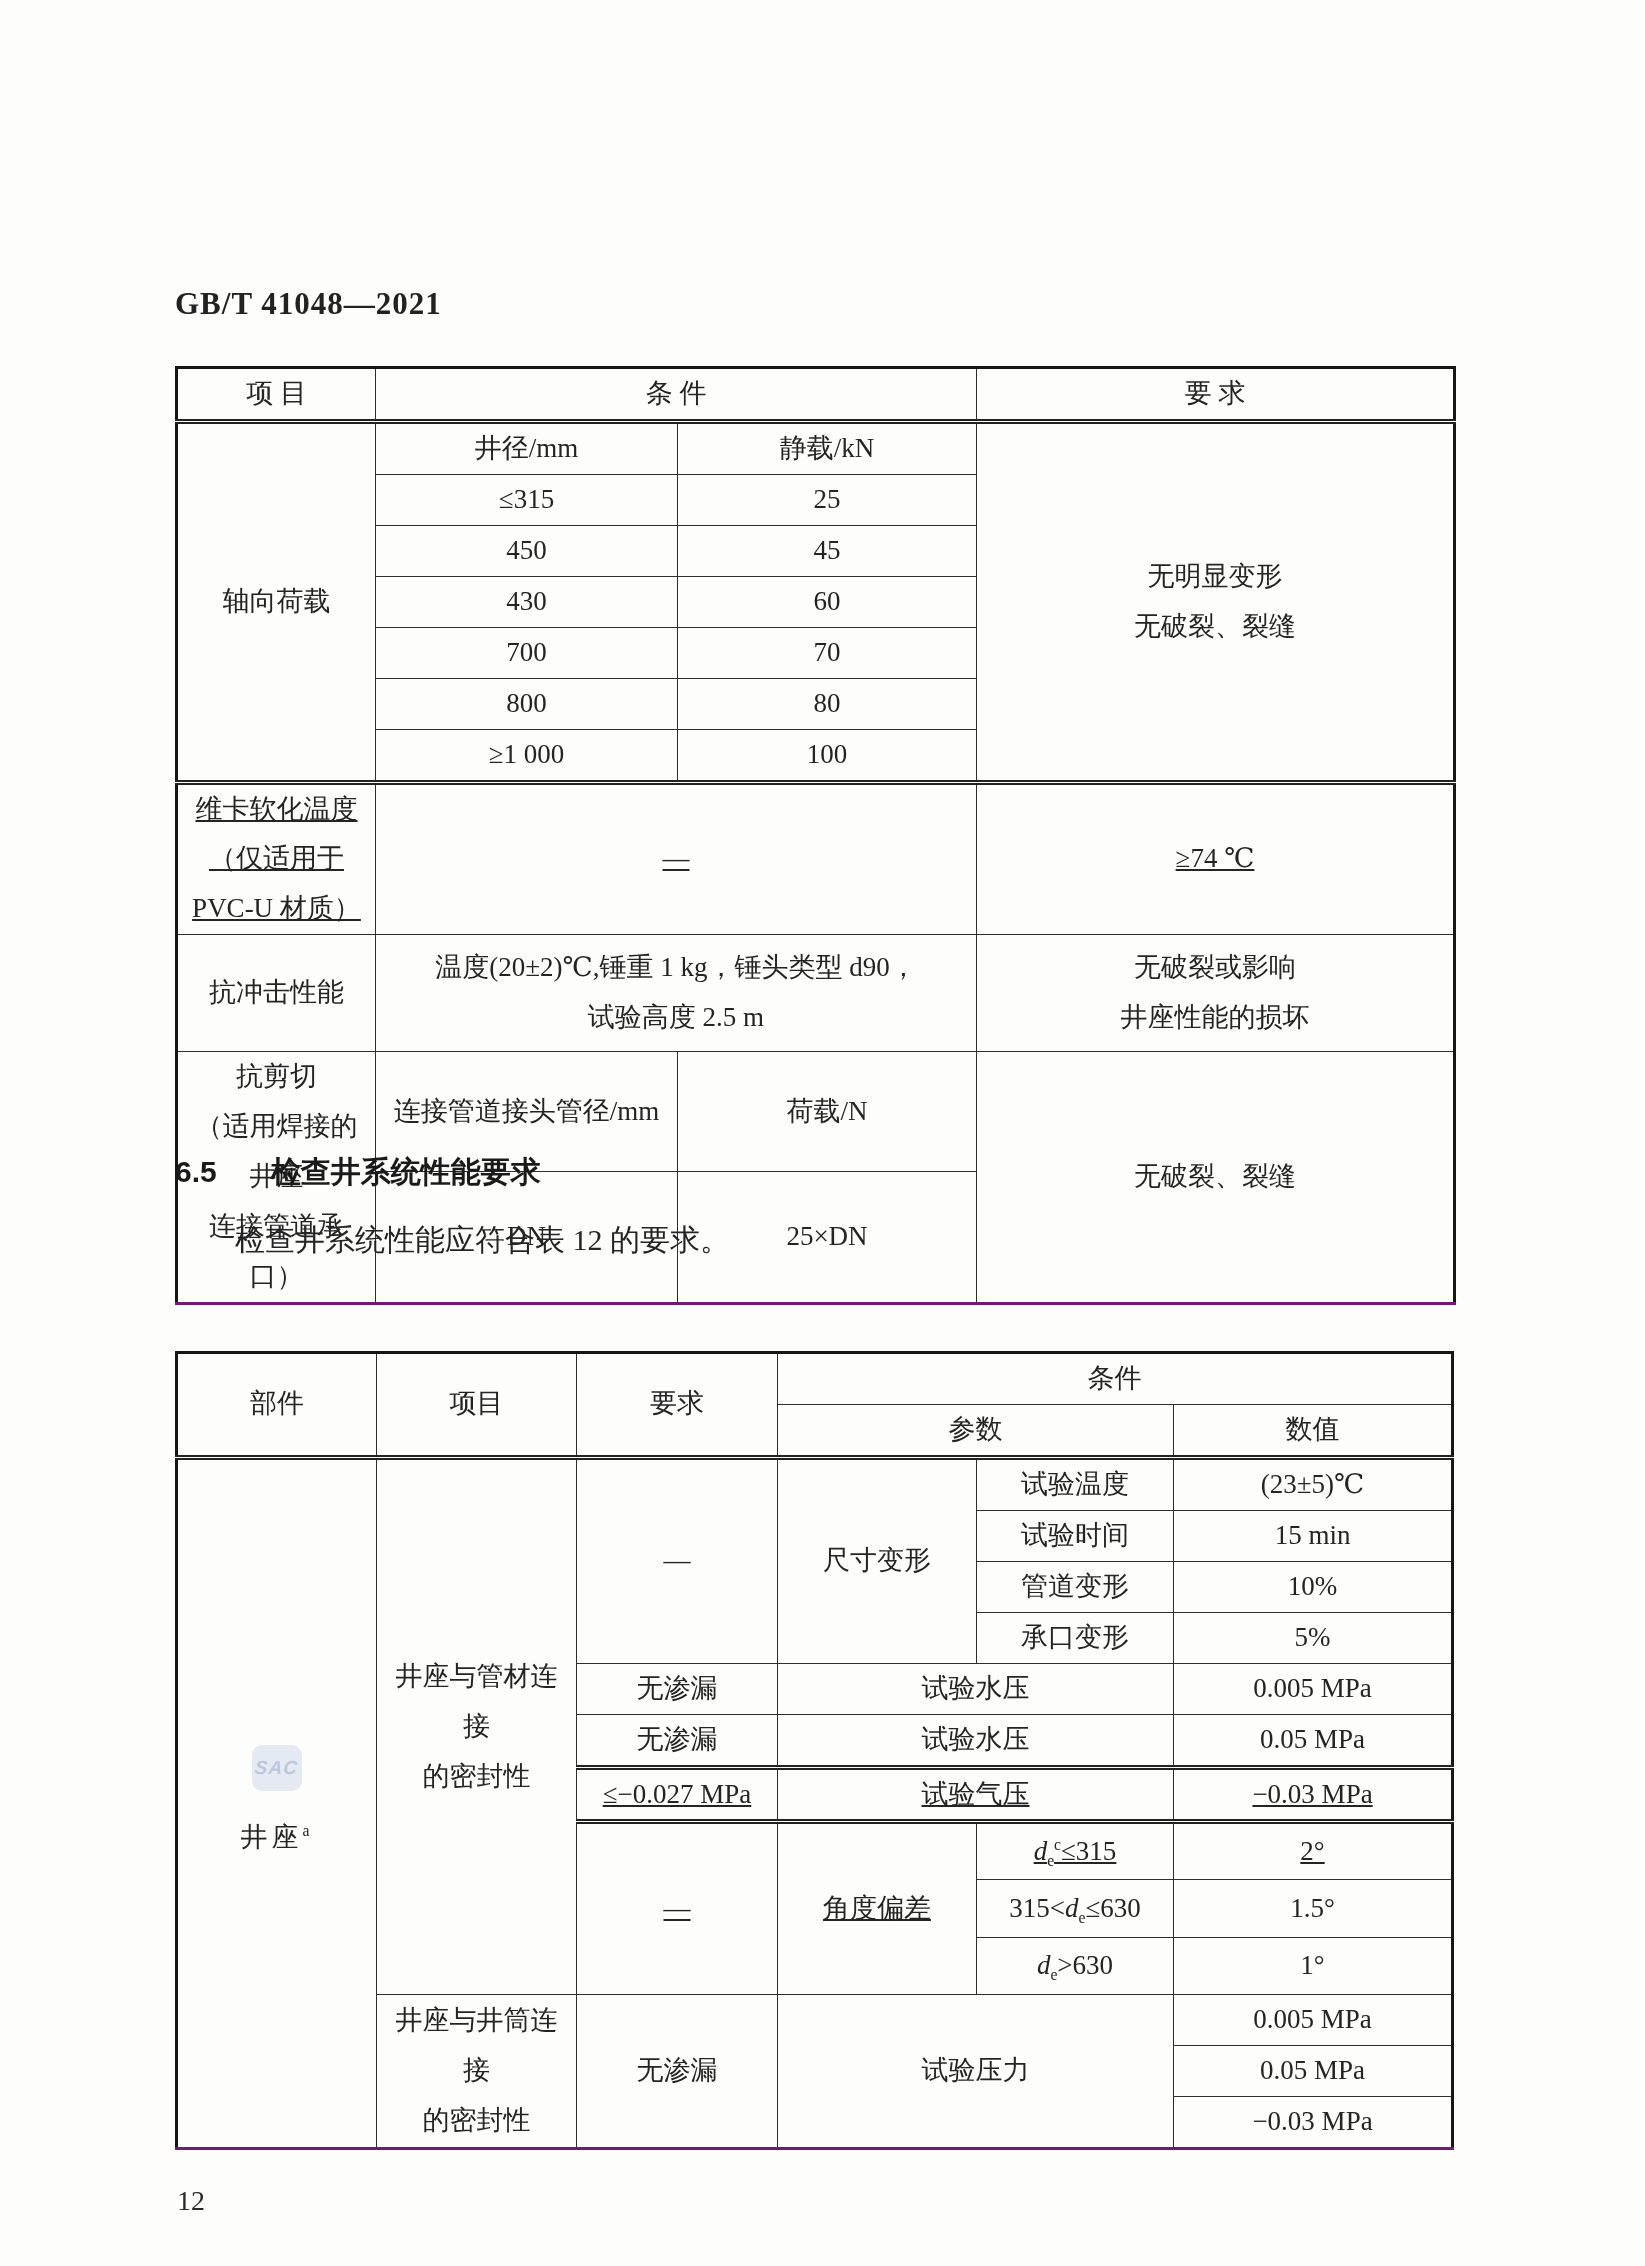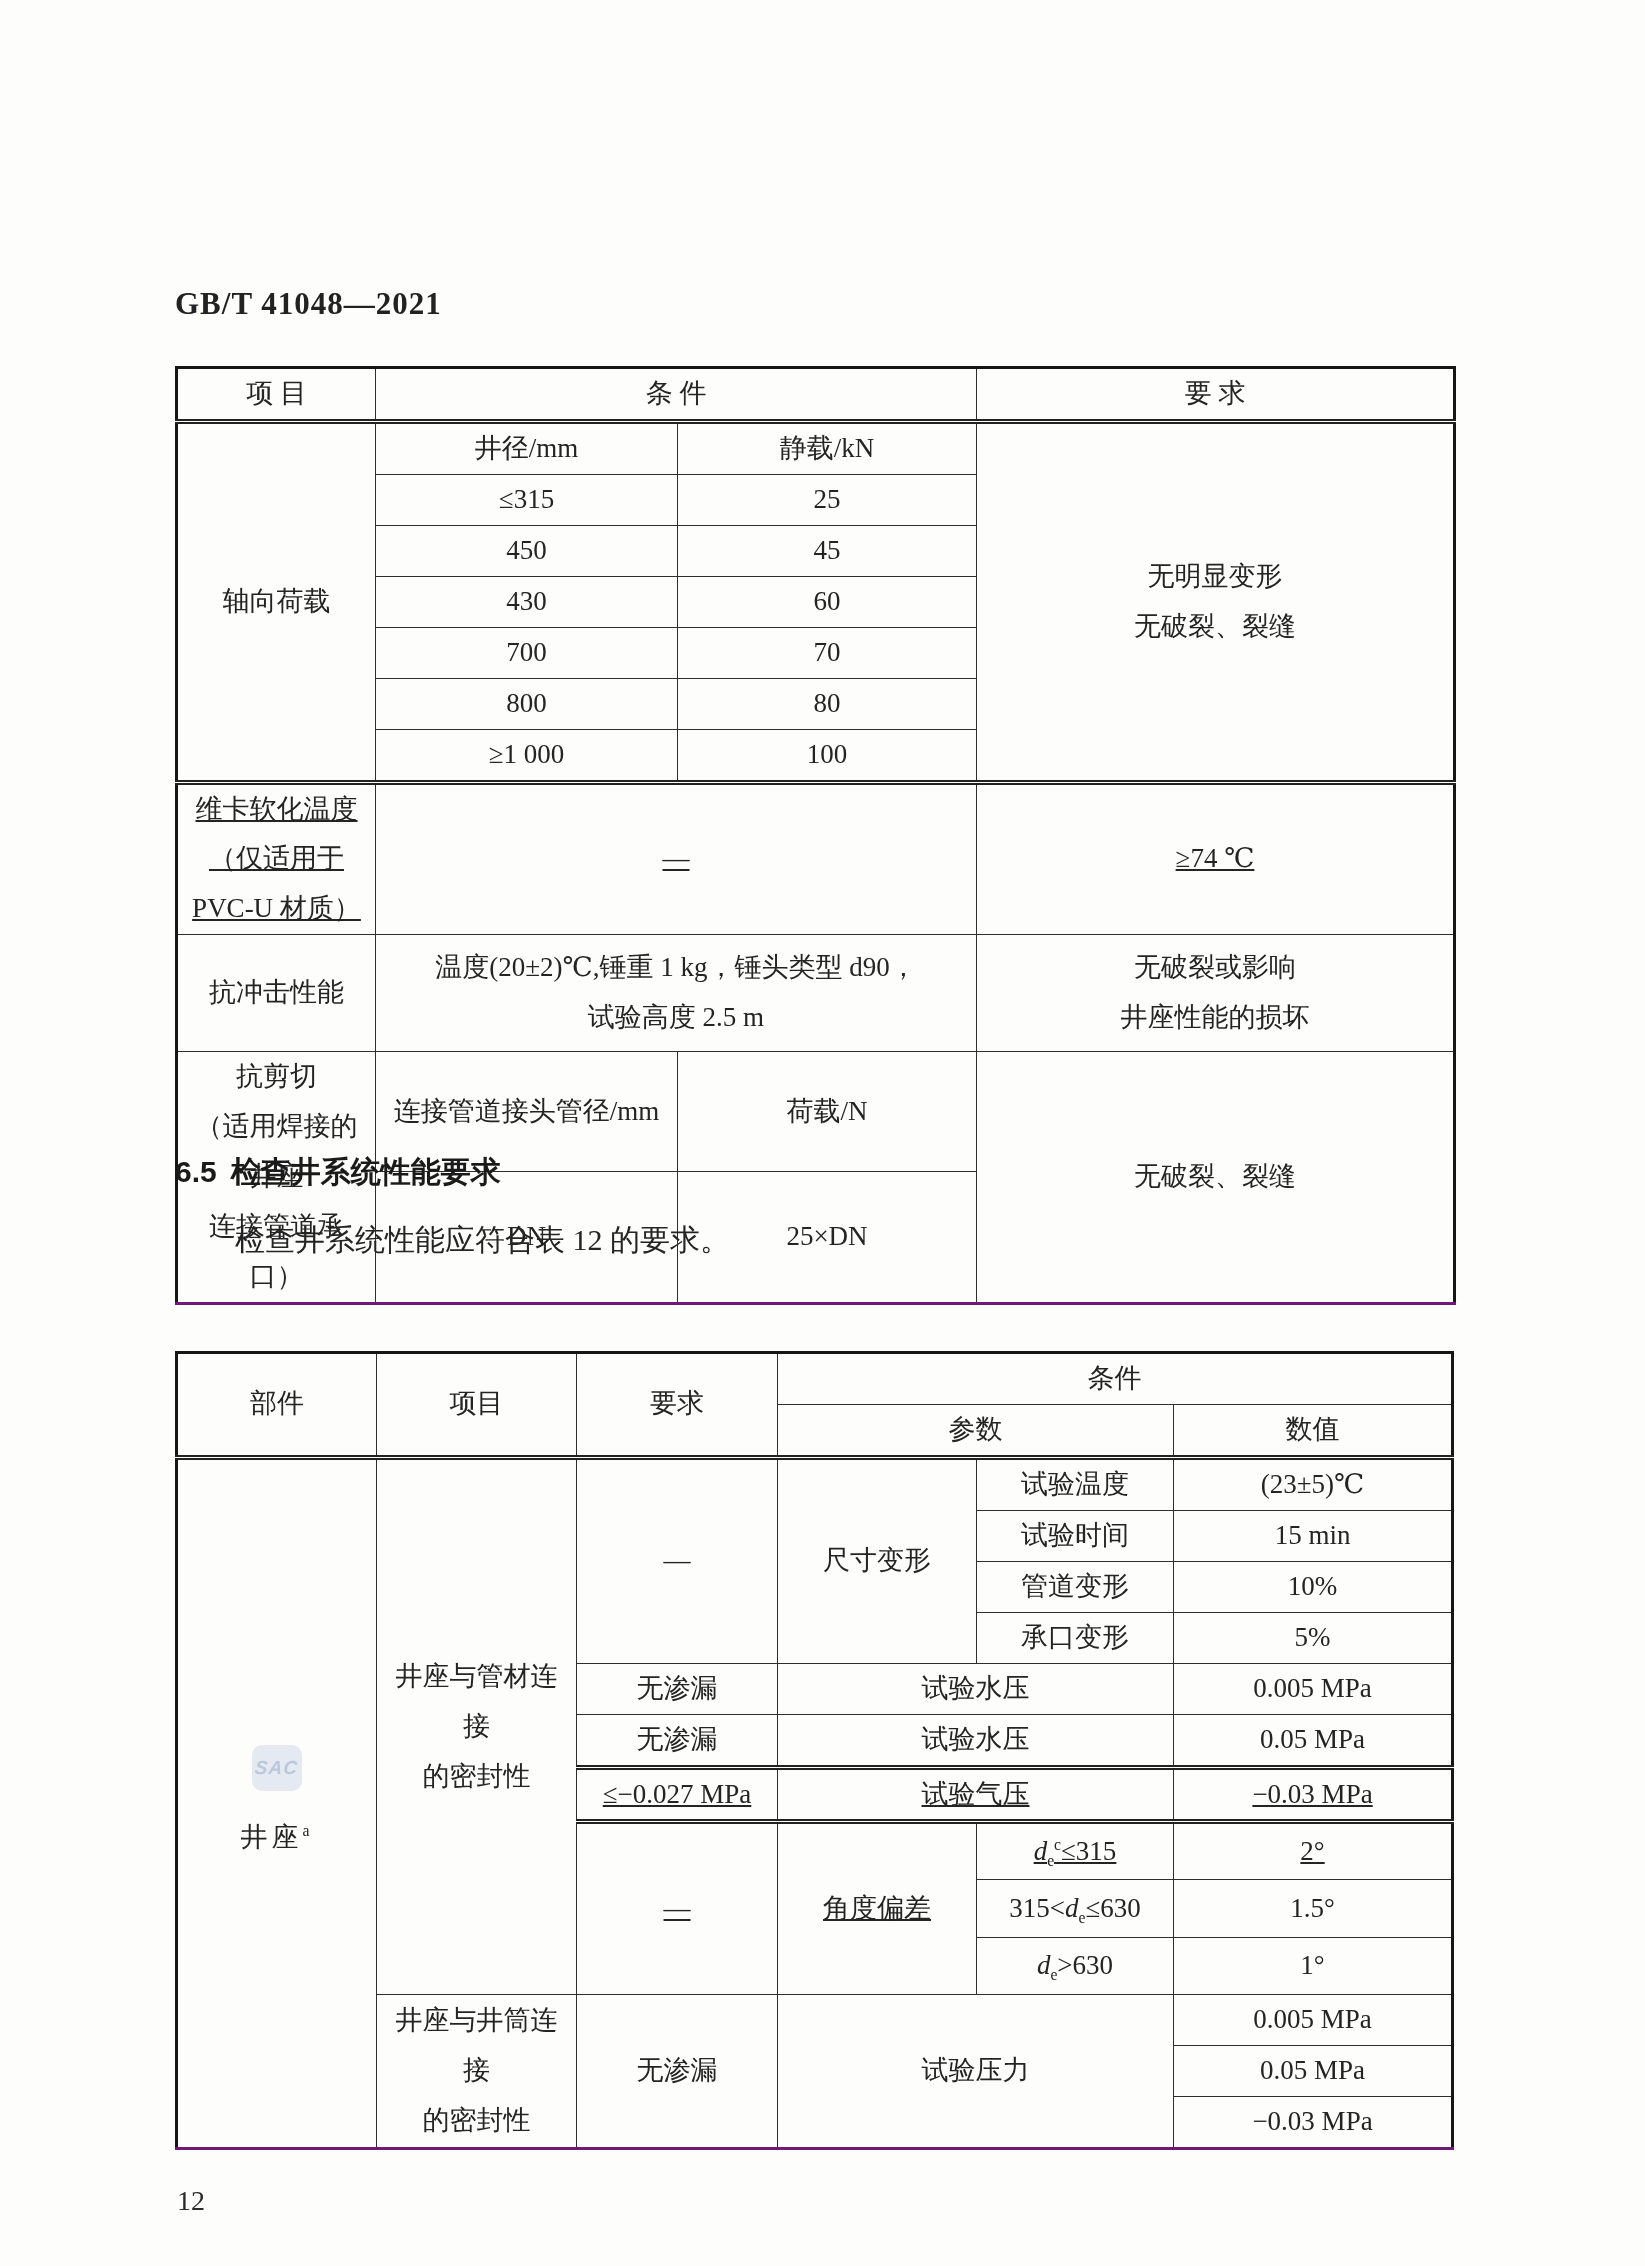--- a/index.html
+++ b/index.html
@@ -23,21 +23,21 @@
     font-family:"Liberation Sans","DejaVu Sans",sans-serif;
     font-weight:bold;font-size:29px;color:#1e1e1e;
   }
   #t11-title{top:308px;}
   #t12-title{top:1284px;}
   .sec-heading{
     position:absolute;left:175px;top:1152px;
     font-family:"Liberation Sans","DejaVu Sans",sans-serif;
     font-weight:bold;font-size:30px;color:#1a1a1a;
   }
-  .sec-heading .num{margin-right:14px;}
+  .sec-heading .num{margin-right:54px;}
   .body-par{
     position:absolute;left:175px;top:1220px;width:1278px;
     font-size:30px;text-indent:60px;color:#242424;
   }
   .page-num{
     position:absolute;left:177px;top:2185px;
     font-size:28px;color:#2a2a2a;
   }
   
   table{border-collapse:collapse;table-layout:fixed;position:absolute;background:transparent;}

